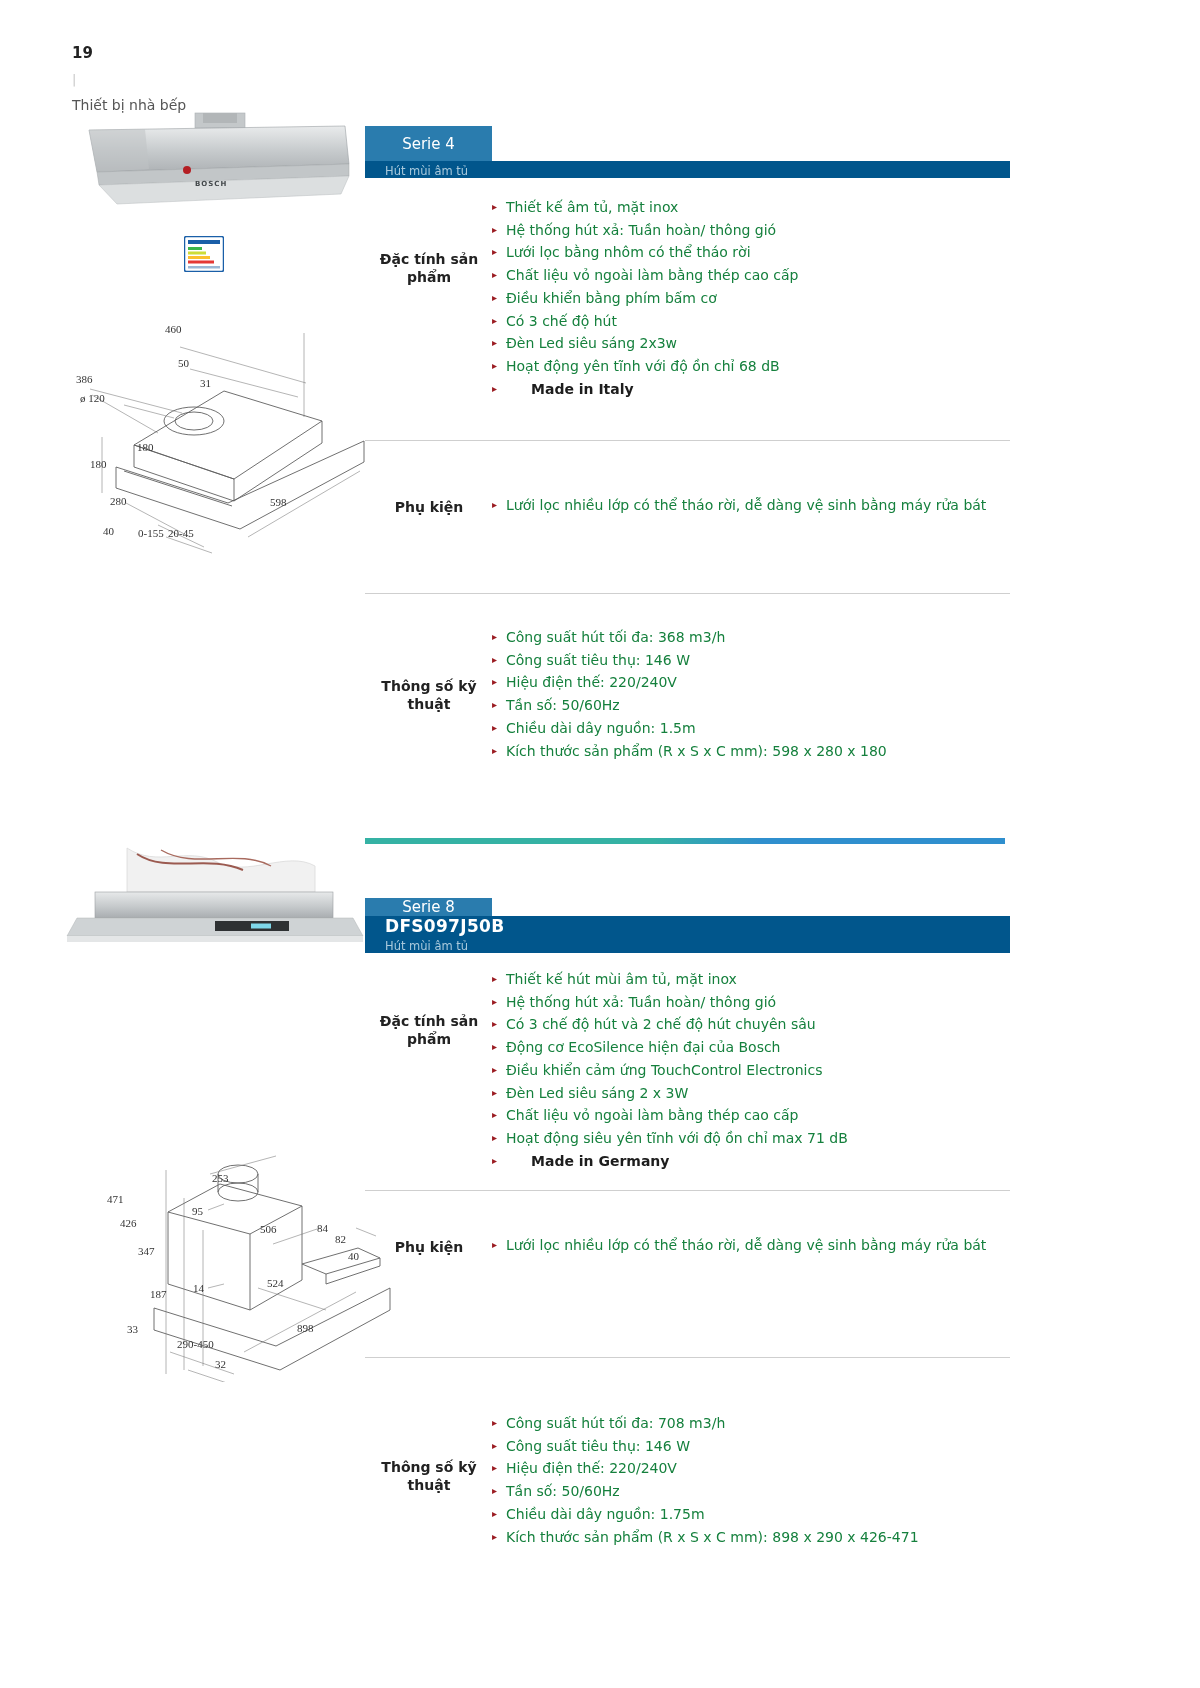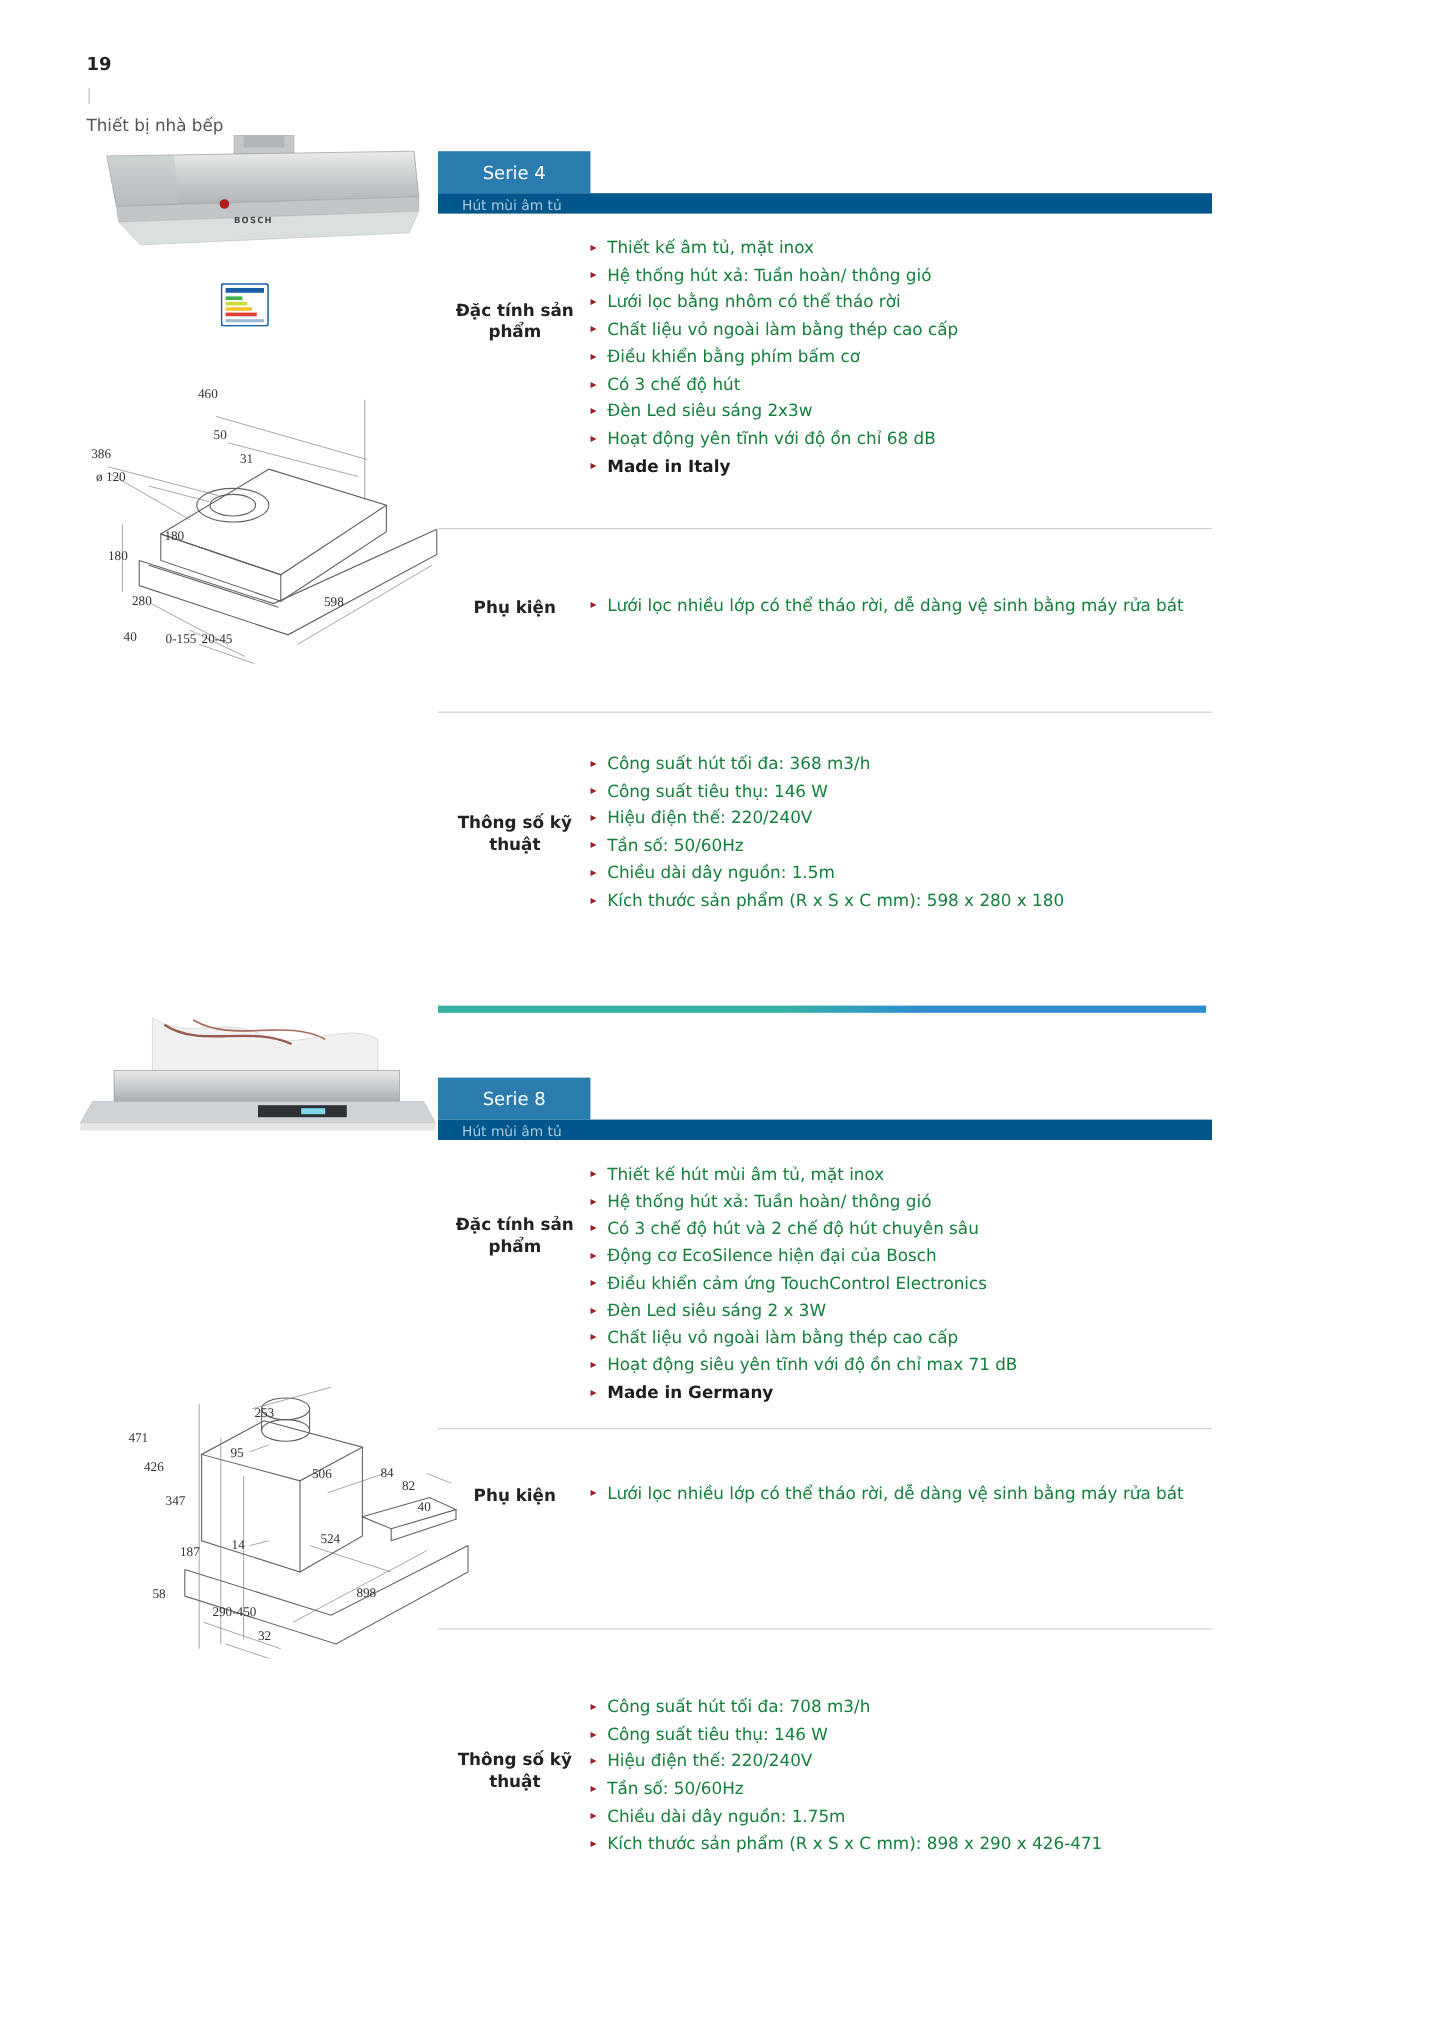--- a/index.html
+++ b/index.html
@@ -24,21 +24,21 @@
   .bar-cat{color:var(--header_category,#a9c9dc);font-size:11.5px;margin-top:3px;}
 
   
   .sec-label{width:128px;text-align:center;font-size:14px;font-weight:bold;color:#222;line-height:18px;}
 
   
   .blist{width:518px;}
   .bullet-row{display:flex;align-items:flex-start;}
   .bullet{color:var(--bullet,#9b1c22);font-size:10px;line-height:22.7px;width:14px;flex:0 0 14px;}
   .bullet-text{font-size:14px;line-height:22.7px;color:#15803d;}
-  .bullet-text.bold{font-weight:bold;color:#1d1d1d;}
+  .bullet-text.bold{font-weight:bold;color:#1d1d1d;margin-left:25px;}
 
   .divider{width:645px;height:0;border-top:1px solid var(--divider,#cfcfcf);}
 
   .grad-bar{width:640px;height:6px;
     background:linear-gradient(90deg,var(--divider_teal,#35b2a4) 0%,var(--divider_teal,#35b2a4) 45%,var(--divider_blue,#2f8fce) 62%,var(--divider_blue,#2f8fce) 100%);}
 
   
   .drawing{pointer-events:none;}
   .dim{position:absolute;font-size:11px;color:#333;white-space:nowrap;font-family:Liberation Serif, serif;}
   .photo-brand{position:absolute;font-size:7px;font-weight:bold;letter-spacing:1px;color:#44494c;}
@@ -250,20 +250,21 @@
       <rect x="150" y="83" width="74" height="10" fill="#2e3133"></rect>
       <rect x="186" y="85.5" width="20" height="5" fill="#7fd8ea"></rect>
     </svg>
   </div>
 
   <div class="abs bar" style="left:365px;top:898px;">
     <div class="serie-box">
       <span>Serie 8</span>
     </div>
     <div class="bar-main">
+      <span class="bar-model">DFS097J50B</span>
       <span class="bar-cat">Hút mùi âm tủ</span>
     </div>
   </div>
 
   <div class="abs sec-label" style="left:365px;top:1012px;">Đặc tính sản phẩm</div>
   <div class="abs blist" style="left:492px;top:968px;">
 
       <div class="bullet-row">
         <span class="bullet">▸</span>
         <span class="bullet-text">Thiết kế hút mùi âm tủ, mặt inox</span>
@@ -342,21 +343,21 @@
     <span class="dim" style="left:134px;top:153px;">95</span>
     <span class="dim" style="left:62px;top:165px;">426</span>
     <span class="dim" style="left:202px;top:171px;">506</span>
     <span class="dim" style="left:259px;top:170px;">84</span>
     <span class="dim" style="left:277px;top:181px;">82</span>
     <span class="dim" style="left:80px;top:193px;">347</span>
     <span class="dim" style="left:290px;top:198px;">40</span>
     <span class="dim" style="left:135px;top:230px;">14</span>
     <span class="dim" style="left:209px;top:225px;">524</span>
     <span class="dim" style="left:92px;top:236px;">187</span>
-    <span class="dim" style="left:69px;top:271px;">58</span>
+    <span class="dim" style="left:69px;top:271px;">33</span>
     <span class="dim" style="left:119px;top:286px;">290-450</span>
     <span class="dim" style="left:157px;top:306px;">32</span>
     <span class="dim" style="left:239px;top:270px;">898</span>
   </div>
 
   <div class="abs divider" style="left:365px;top:1190px;"></div>
 
   <div class="abs sec-label" style="left:365px;top:1238px;">Phụ kiện</div>
   <div class="abs blist" style="left:492px;top:1234px;">
 

